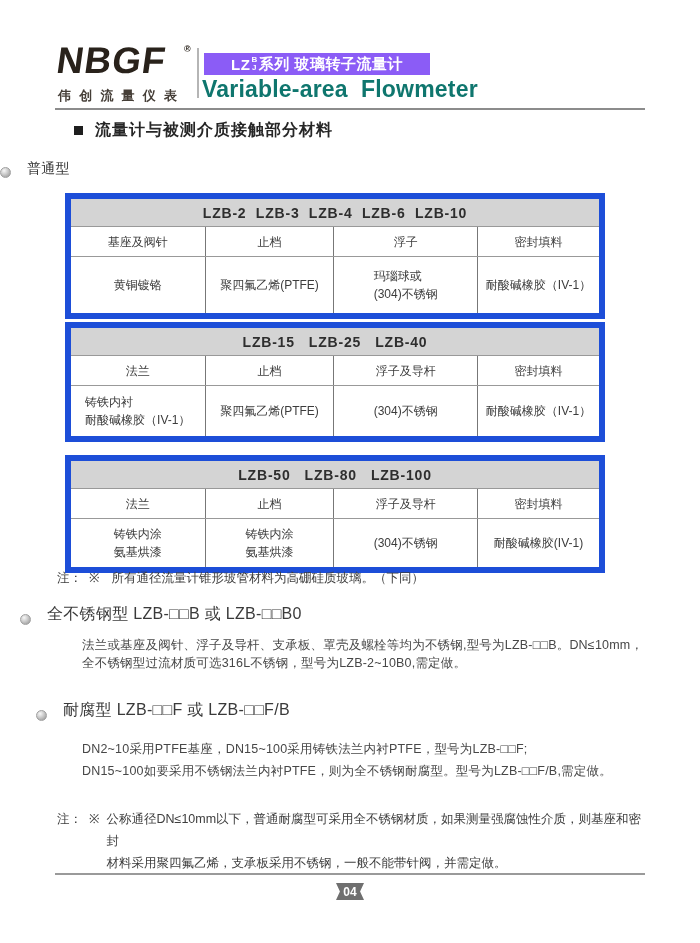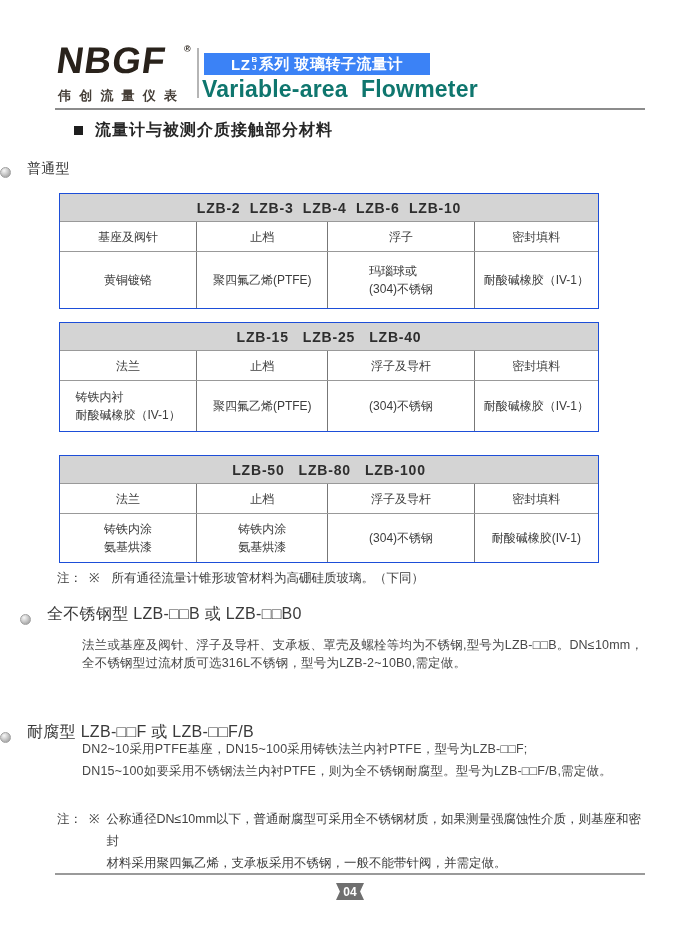--- a/index.html
+++ b/index.html
@@ -25,21 +25,21 @@
     position:absolute; left:58px; top:87px; width:140px;
     font-size:13px; font-weight:bold; color:#453e37; letter-spacing:8.2px;
     white-space:nowrap;
   }
   .brand-divider {
     position:absolute; left:197px; top:48px; width:2px; height:50px;
     background:#b5b5b5;
   }
   .series-banner {
     position:absolute; left:204px; top:53px; width:226px; height:22px;
-    background:#3b82f6; color:#ffffff; font-size:15px; font-weight:bold;
+    background:#8b5cf6; color:#ffffff; font-size:15px; font-weight:bold;
     display:flex; align-items:center; justify-content:center;
     white-space:pre; letter-spacing:0.5px;
   }
   .bj-stack {
     display:inline-flex; flex-direction:column; align-items:center;
     font-size:8px; line-height:0.95; font-weight:bold; margin:0 1px;
   }
   .bj-stack i { font-style:normal; }
   .series-subtitle {
     position:absolute; left:202px; top:76px;
@@ -63,22 +63,22 @@
   .sub-row { position:absolute; display:flex; align-items:flex-end; gap:16px; }
   .sphere-bullet {
     width:11px; height:11px; border-radius:50%; flex:0 0 auto;
     background:radial-gradient(circle at 35% 30%, #f7f7f7 0%, #cfcfcf 40%, #8f8f8f 100%);
     border:1px solid #a0a0a0;
   }
   .sub-title { font-size:16px; color:#3a3a3a; letter-spacing:0.3px; }
 
   
   .spec-table {
-    position:absolute; left:59px; width:540px;
-    border:1px solid #1d4ed8; background:#fff; font-size:12px; color:#3c3c3c;
+    position:absolute; left:65px; width:540px;
+    border:6px solid #1d4ed8; background:#fff; font-size:12px; color:#3c3c3c;
   }
   .band {
     height:28px; background:#d4d4d4; border-bottom:1px solid #999;
     display:flex; align-items:center; justify-content:center;
     font-size:14px; font-weight:bold; color:#2e2e2e; white-space:pre;
     letter-spacing:0.8px;
   }
   .trow { display:grid; grid-template-columns:25.3% 24.4% 27.2% 23.1%; }
   .trow > div {
     display:flex; align-items:center; justify-content:center; text-align:left;
@@ -202,21 +202,21 @@
     <span class="ntext">所有通径流量计锥形玻管材料为高硼硅质玻璃。（下同）</span>
   </div>
 
   <div class="sub-row" style="top:604px;padding-left:20px;">
     <span class="sphere-bullet"></span>
     <span class="sub-title">全不锈钢型 LZB-□□B 或 LZB-□□B0</span>
   </div>
   <div class="para" style="top:636px;">法兰或基座及阀针、浮子及导杆、支承板、罩壳及螺栓等均为不锈钢,型号为LZB-□□B。DN≤10mm，
 全不锈钢型过流材质可选316L不锈钢，型号为LZB-2~10B0,需定做。</div>
 
-  <div class="sub-row" style="top:722px;">
+  <div class="sub-row" style="top:700px;padding-left:36px;">
     <span class="sphere-bullet"></span>
     <span class="sub-title">耐腐型 LZB-□□F 或 LZB-□□F/B</span>
   </div>
   <div class="para" style="top:738px; line-height:22px;">DN2~10采用PTFE基座，DN15~100采用铸铁法兰内衬PTFE，型号为LZB-□□F;
 DN15~100如要采用不锈钢法兰内衬PTFE，则为全不锈钢耐腐型。型号为LZB-□□F/B,需定做。</div>
 
   <div class="note" style="top:808px; width:590px;">
     <span class="prefix">注：</span>
     <span class="marker">※</span>
     <span class="ntext" style="margin-left:7px;">公称通径DN≤10mm以下，普通耐腐型可采用全不锈钢材质，如果测量强腐蚀性介质，则基座和密封

